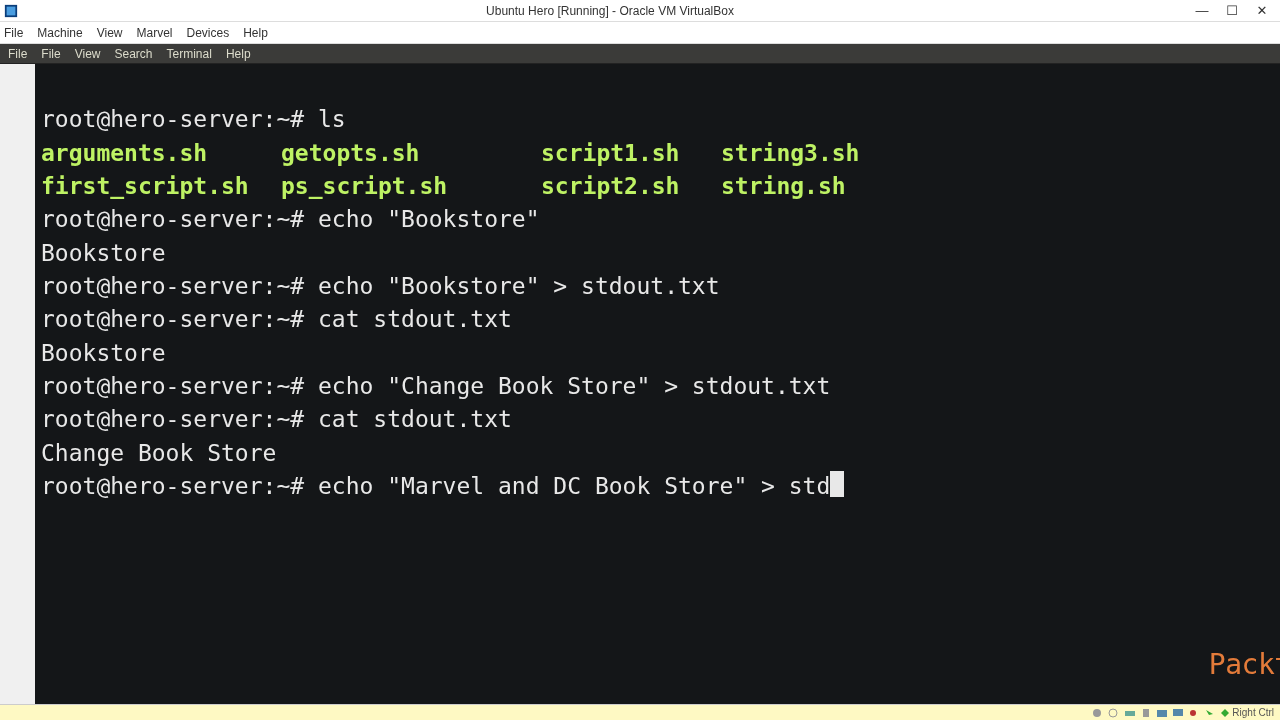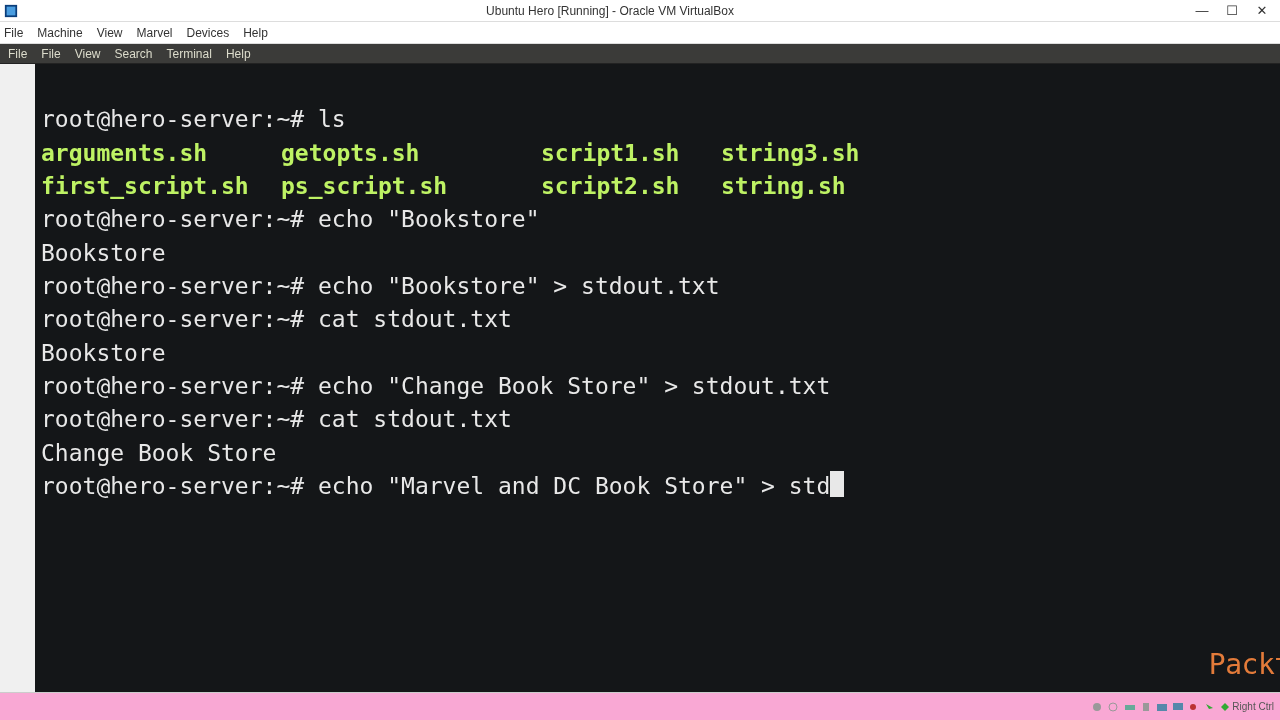--- a/index.html
+++ b/index.html
@@ -75,22 +75,22 @@
   height: 26px;
   background: #e8e8e8;
   vertical-align: text-bottom;
   margin-bottom: 2px;
 }
 .statusbar {
   position: absolute;
   bottom: 0;
   left: 0;
   right: 0;
-  height: 28px;
-  background: #f9a8d4;
+  height: 16px;
+  background: #fef9c3;
   border-top: 1px solid #ccc;
   display: flex;
   justify-content: flex-end;
   align-items: center;
   gap: 4px;
   padding: 0 6px;
   font-size: 10px;
   color: #555;
 }
 .status-icon {

